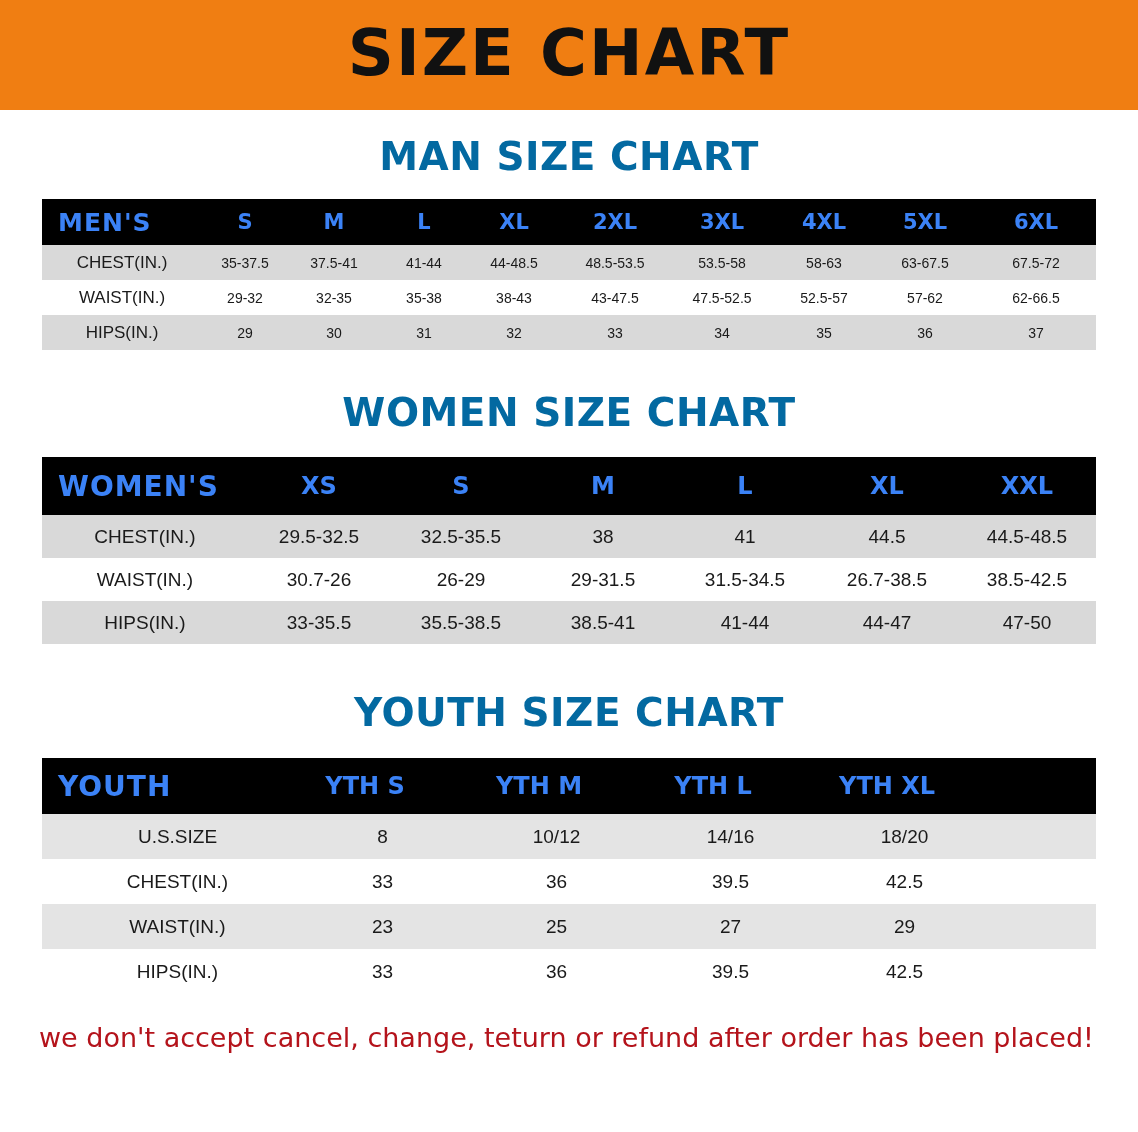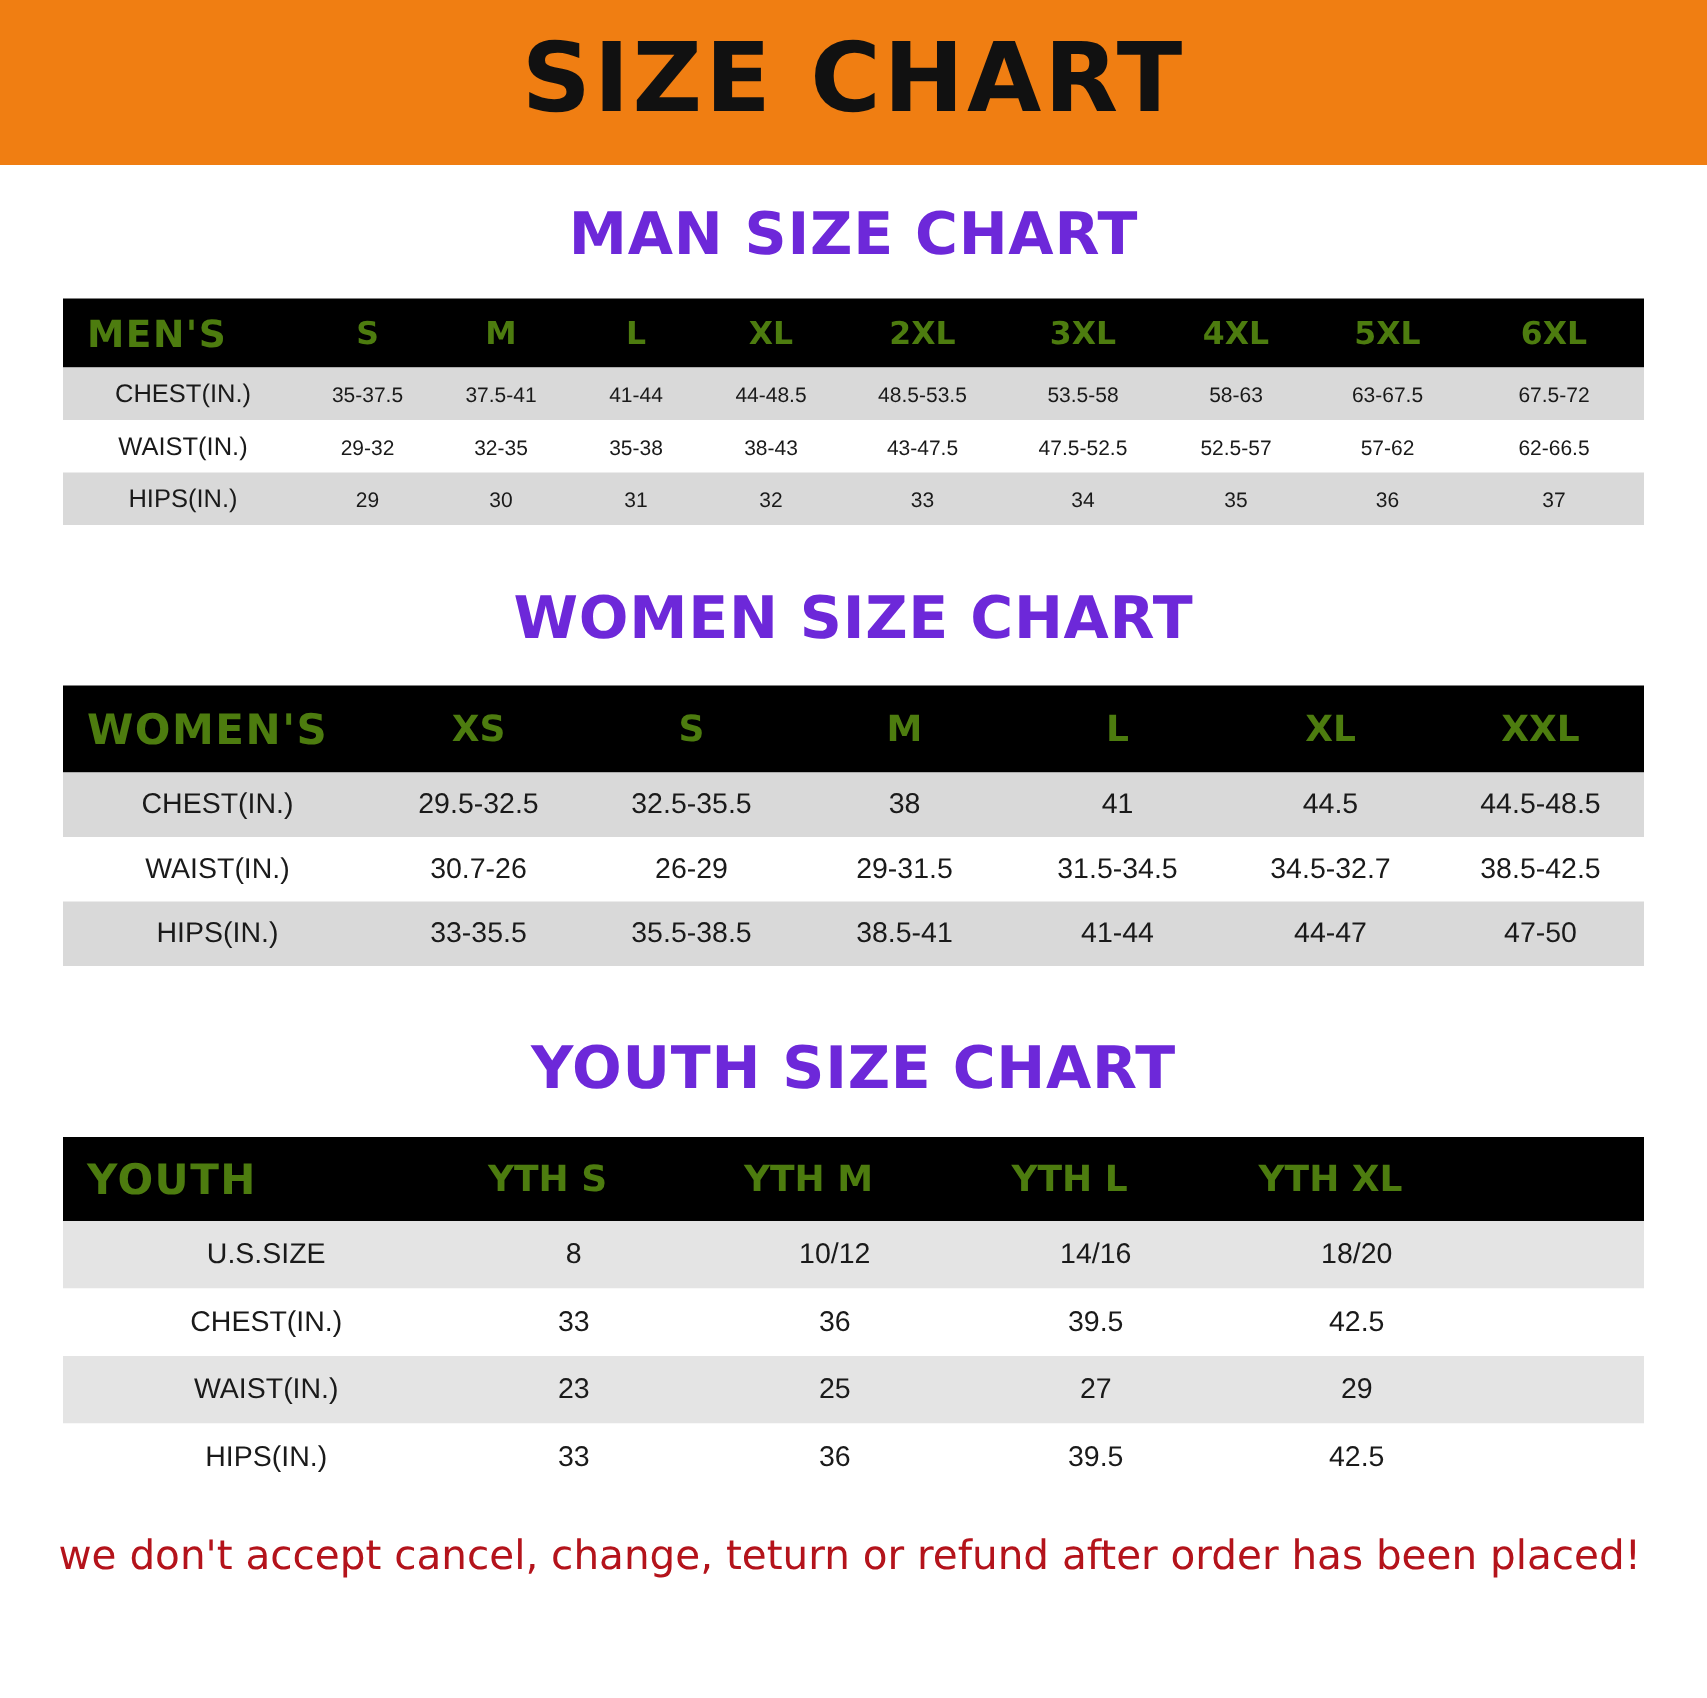--- a/index.html
+++ b/index.html
@@ -29,37 +29,37 @@
     letter-spacing: 2px;
     color: #111;
     line-height: 1;
     margin-top: -4px;
   }
   .section-title {
     text-align: center;
     font-family: "DejaVu Sans", sans-serif;
     font-weight: bold;
     font-size: 39px;
-    color: #6d28d9;
+    color: #0369a1;
     letter-spacing: 0.5px;
   }
   #man-title { margin-top: 24px; margin-bottom: 20px; }
   #women-title { margin-top: 40px; margin-bottom: 22px; }
   #youth-title { margin-top: 46px; margin-bottom: 23px; }
 
   table {
     border-collapse: collapse;
     table-layout: fixed;
     margin: 0 auto;
   }
   .chart-table { width: 1054px; }
 
   thead tr {
     background: #000;
-    color: #4d7c0f;
+    color: #3b82f6;
   }
   thead th {
     font-family: "DejaVu Sans", sans-serif;
     font-weight: bold;
     text-align: center;
     padding: 0;
     border: 0;
   }
   thead th.corner {
     text-align: left;
@@ -221,21 +221,21 @@
       <td>41</td>
       <td>44.5</td>
       <td>44.5-48.5</td>
     </tr>
     <tr>
       <td class="rowlabel">WAIST(IN.)</td>
       <td>30.7-26</td>
       <td>26-29</td>
       <td>29-31.5</td>
       <td>31.5-34.5</td>
-      <td>34.5-32.7</td>
+      <td>26.7-38.5</td>
       <td>38.5-42.5</td>
     </tr>
     <tr>
       <td class="rowlabel">HIPS(IN.)</td>
       <td>33-35.5</td>
       <td>35.5-38.5</td>
       <td>38.5-41</td>
       <td>41-44</td>
       <td>44-47</td>
       <td>47-50</td>

